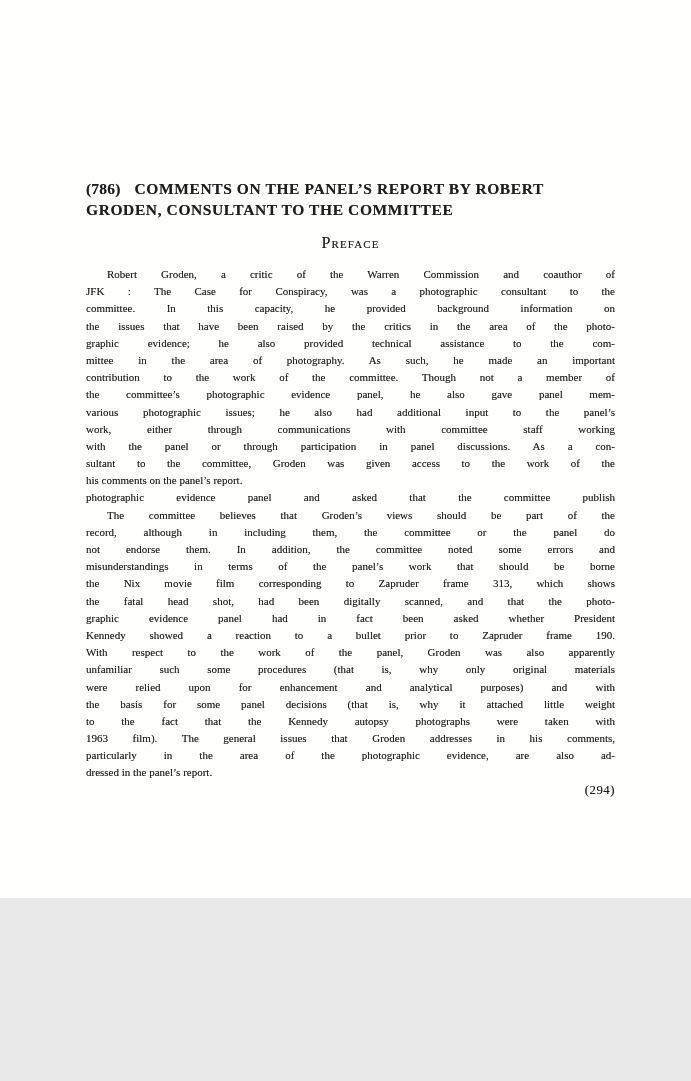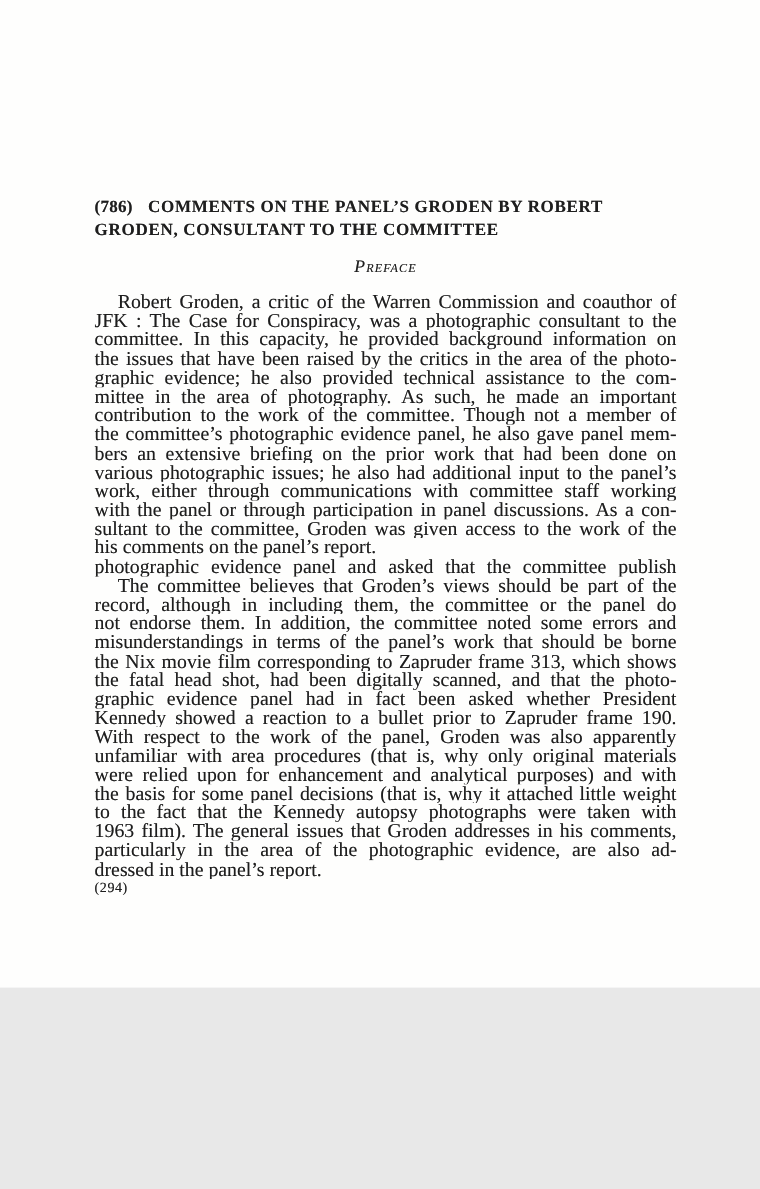--- a/index.html
+++ b/index.html
@@ -37,41 +37,40 @@
   
   .preface-heading {
     margin-top: 13px;
     text-align: center;
     font-variant: small-caps;
     font-size: 16px;
     letter-spacing: 1.1px;
     line-height: 19px;
     font-weight: 500;
     text-shadow: 0 0 0.5px rgba(25,25,25,0.5);
-    font-style: italic;
   }
   
   .body-text {
     margin-top: 14px;
-    font-size: 18px;
+    font-size: 11px;
     text-shadow: 0 0 0.45px rgba(25,25,25,0.5);
   }
   .line {
     line-height: 17.2px;
     height: 17.2px;
     text-align: justify;
     text-align-last: justify;
     overflow: hidden;
   }
   .line.first { text-indent: 21px; }
   .line.last  { text-align: left; text-align-last: left; }
   
   .page-number {
     margin-top: 1px;
-    text-align: left;
+    text-align: right;
     font-size: 12.8px;
     letter-spacing: 0.5px;
     text-shadow: 0 0 0.4px rgba(25,25,25,0.5);
   }
   
   .speck {
     position: absolute;
     border-radius: 1px;
   }
   .speck-1 { left: 483px; top: 943px; width: 2px; height: 2px; background: #dcdcda; }
@@ -79,56 +78,55 @@
 </style>
 </head>
 <body>
 
 <div class="page">
   <div class="text-block">
 
     <div class="doc-header">
       <div class="header-line1">
         <span class="header-item-number">(786)</span>
-        <span class="header-title">COMMENTS ON THE PANEL’S GRODEN BY ROBERT</span>
+        <span class="header-title">COMMENTS ON THE PANEL’S REPORT BY ROBERT</span>
       </div>
       <div class="header-line2">GRODEN, CONSULTANT TO THE COMMITTEE</div>
     </div>
 
     <div class="preface-heading">Preface</div>
 
     <div class="body-text" id="body-text">
         <div>
           <div class="line first">Robert Groden, a critic of the Warren Commission and coauthor of</div>
           <div class="line">JFK : The Case for Conspiracy, was a photographic consultant to the</div>
           <div class="line">committee. In this capacity, he provided background information on</div>
           <div class="line">the issues that have been raised by the critics in the area of the photo-</div>
           <div class="line">graphic evidence; he also provided technical assistance to the com-</div>
           <div class="line">mittee in the area of photography. As such, he made an important</div>
           <div class="line">contribution to the work of the committee. Though not a member of</div>
           <div class="line">the committee’s photographic evidence panel, he also gave panel mem-</div>
-          <div class="line">bers an extensive briefing on the prior work that had been done on</div>
           <div class="line">various photographic issues; he also had additional input to the panel’s</div>
           <div class="line">work, either through communications with committee staff working</div>
           <div class="line">with the panel or through participation in panel discussions. As a con-</div>
           <div class="line">sultant to the committee, Groden was given access to the work of the</div>
           <div class="line last">his comments on the panel’s report.</div>
           <div class="line">photographic evidence panel and asked that the committee publish</div>
         </div>
         <div>
           <div class="line first">The committee believes that Groden’s views should be part of the</div>
           <div class="line">record, although in including them, the committee or the panel do</div>
           <div class="line">not endorse them. In addition, the committee noted some errors and</div>
           <div class="line">misunderstandings in terms of the panel’s work that should be borne</div>
           <div class="line">the Nix movie film corresponding to Zapruder frame 313, which shows</div>
           <div class="line">the fatal head shot, had been digitally scanned, and that the photo-</div>
           <div class="line">graphic evidence panel had in fact been asked whether President</div>
           <div class="line">Kennedy showed a reaction to a bullet prior to Zapruder frame 190.</div>
           <div class="line">With respect to the work of the panel, Groden was also apparently</div>
-          <div class="line">unfamiliar with area procedures (that is, why only original materials</div>
+          <div class="line">unfamiliar such some procedures (that is, why only original materials</div>
           <div class="line">were relied upon for enhancement and analytical purposes) and with</div>
           <div class="line">the basis for some panel decisions (that is, why it attached little weight</div>
           <div class="line">to the fact that the Kennedy autopsy photographs were taken with</div>
           <div class="line">1963 film). The general issues that Groden addresses in his comments,</div>
           <div class="line">particularly in the area of the photographic evidence, are also ad-</div>
           <div class="line last">dressed in the panel’s report.</div>
         </div>
       </div>
 
     <div class="page-number">(294)</div>

